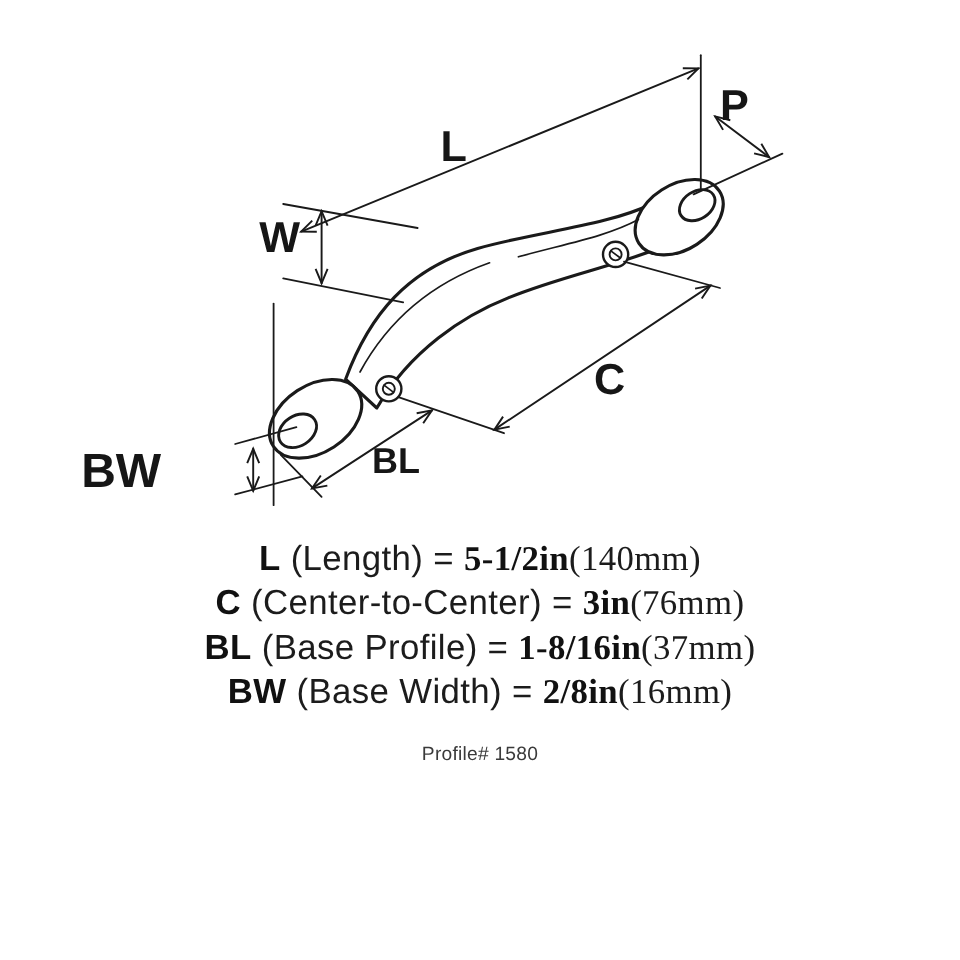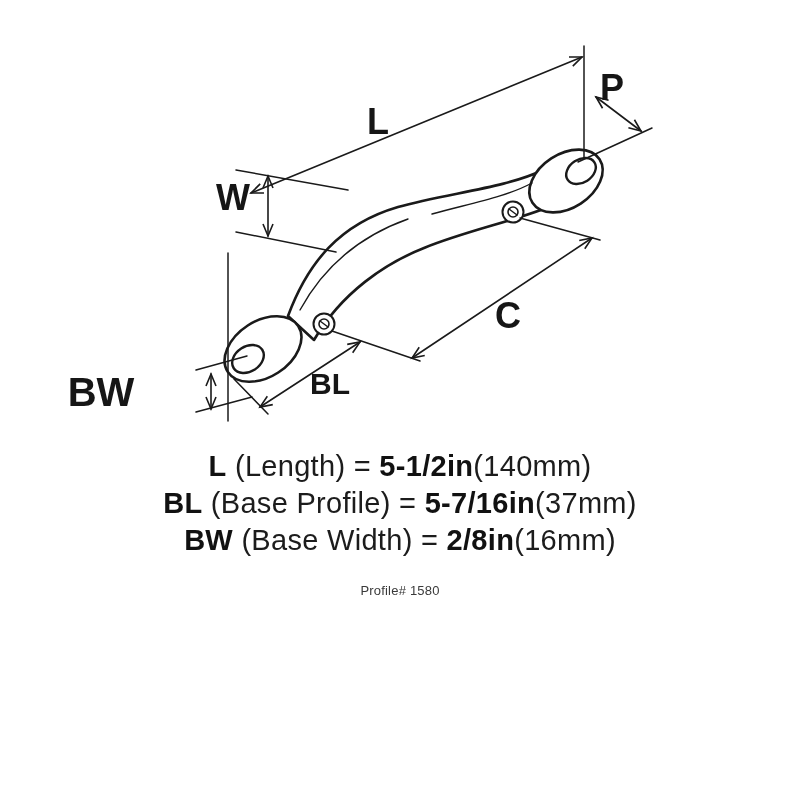--- a/index.html
+++ b/index.html
@@ -14,22 +14,22 @@
     font-weight:700;fill:#161616;
   }
   .outline{fill:#ffffff;stroke:#1a1a1a;stroke-width:2.6;stroke-linejoin:round;stroke-linecap:round;}
   .contour{fill:none;stroke:#1a1a1a;stroke-width:1.4;stroke-linecap:round;}
   .dimline{fill:none;stroke:#1a1a1a;stroke-width:1.6;stroke-linecap:round;}
   .extline{fill:none;stroke:#1a1a1a;stroke-width:1.5;stroke-linecap:round;}
   .legend{margin-top:8px;text-align:center;font-size:29px;letter-spacing:.3px;color:#1c1c1c;}
   .lrow{line-height:37px;white-space:nowrap;}
   .lb,.lv{font-weight:700;color:#111;}
   .ln,.le,.lm{font-weight:400;margin-top:28px;}
-  .pair{white-space:nowrap;}
-  .profile{margin-top:24px;text-align:center;font-size:13px;color:#3a3a3a;letter-spacing:.2px;}
+  .pair{white-space:nowrap;font-family:Liberation Serif, serif;}
+  .profile{margin-top:24px;text-align:center;font-size:16px;color:#3a3a3a;letter-spacing:.2px;}
 </style>
 </head>
 <body>
 
 <div class="page">
 
   <svg class="drawing" viewBox="0 0 800 440" aria-hidden="true">
     <defs>
       <marker id="arE" markerUnits="userSpaceOnUse" markerWidth="16" markerHeight="14" refX="13" refY="6" orient="auto">
         <path d="M1,1 L13,6 L1,11" fill="none" stroke="#1a1a1a" stroke-width="1.6"></path>
@@ -88,24 +88,30 @@
   </svg>
 
   <div class="legend">
     <div class="lrow">
       <span class="lb">L</span>
       <span class="ln">(Length)</span>
       <span class="le">=</span>
       <span class="pair"><span class="lv">5-1/2in</span><span class="lm">(140mm)</span></span>
     </div>
     <div class="lrow">
+      <span class="lb">C</span>
+      <span class="ln">(Center-to-Center)</span>
+      <span class="le">=</span>
+      <span class="pair"><span class="lv">3in</span><span class="lm">(76mm)</span></span>
+    </div>
+    <div class="lrow">
       <span class="lb">BL</span>
       <span class="ln">(Base Profile)</span>
       <span class="le">=</span>
-      <span class="pair"><span class="lv">5-7/16in</span><span class="lm">(37mm)</span></span>
+      <span class="pair"><span class="lv">1-8/16in</span><span class="lm">(37mm)</span></span>
     </div>
     <div class="lrow">
       <span class="lb">BW</span>
       <span class="ln">(Base Width)</span>
       <span class="le">=</span>
       <span class="pair"><span class="lv">2/8in</span><span class="lm">(16mm)</span></span>
     </div>
   </div>
 
   <div class="profile">Profile# 1580</div>

